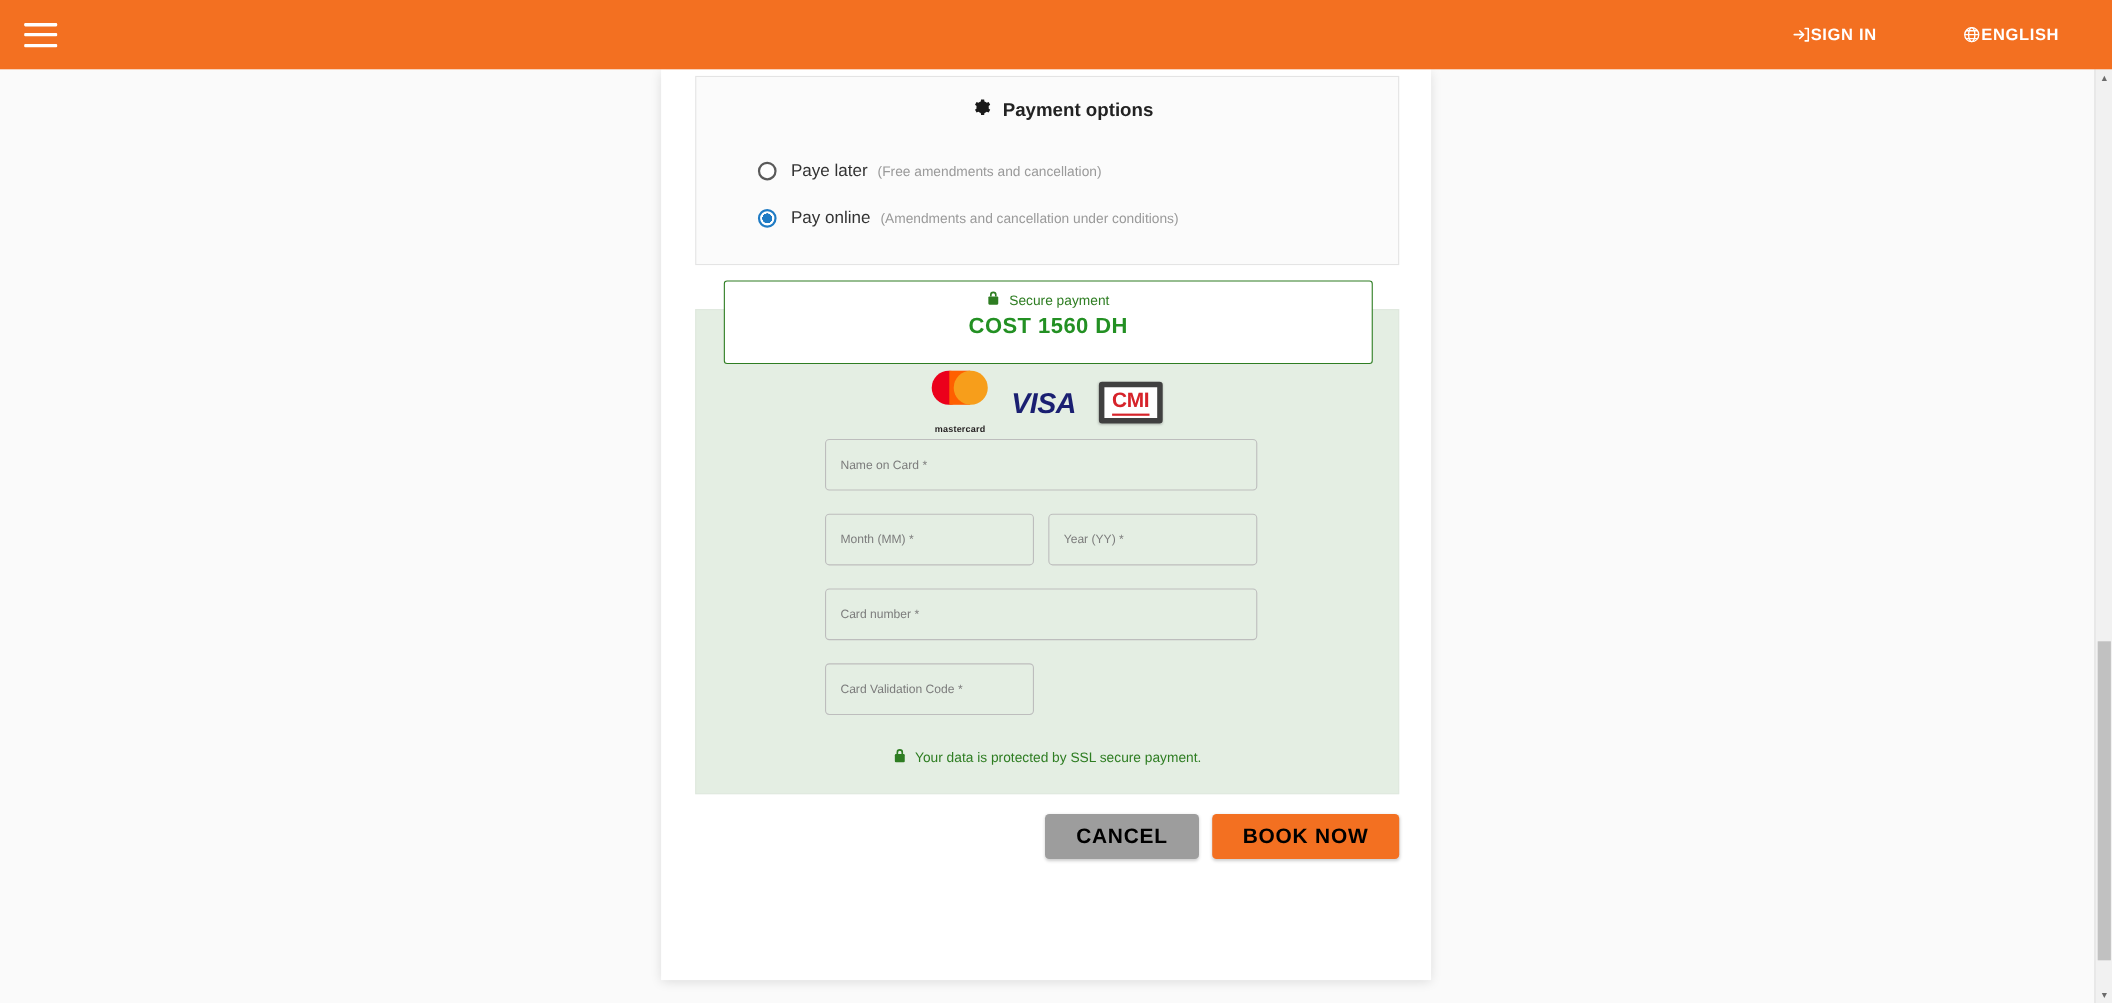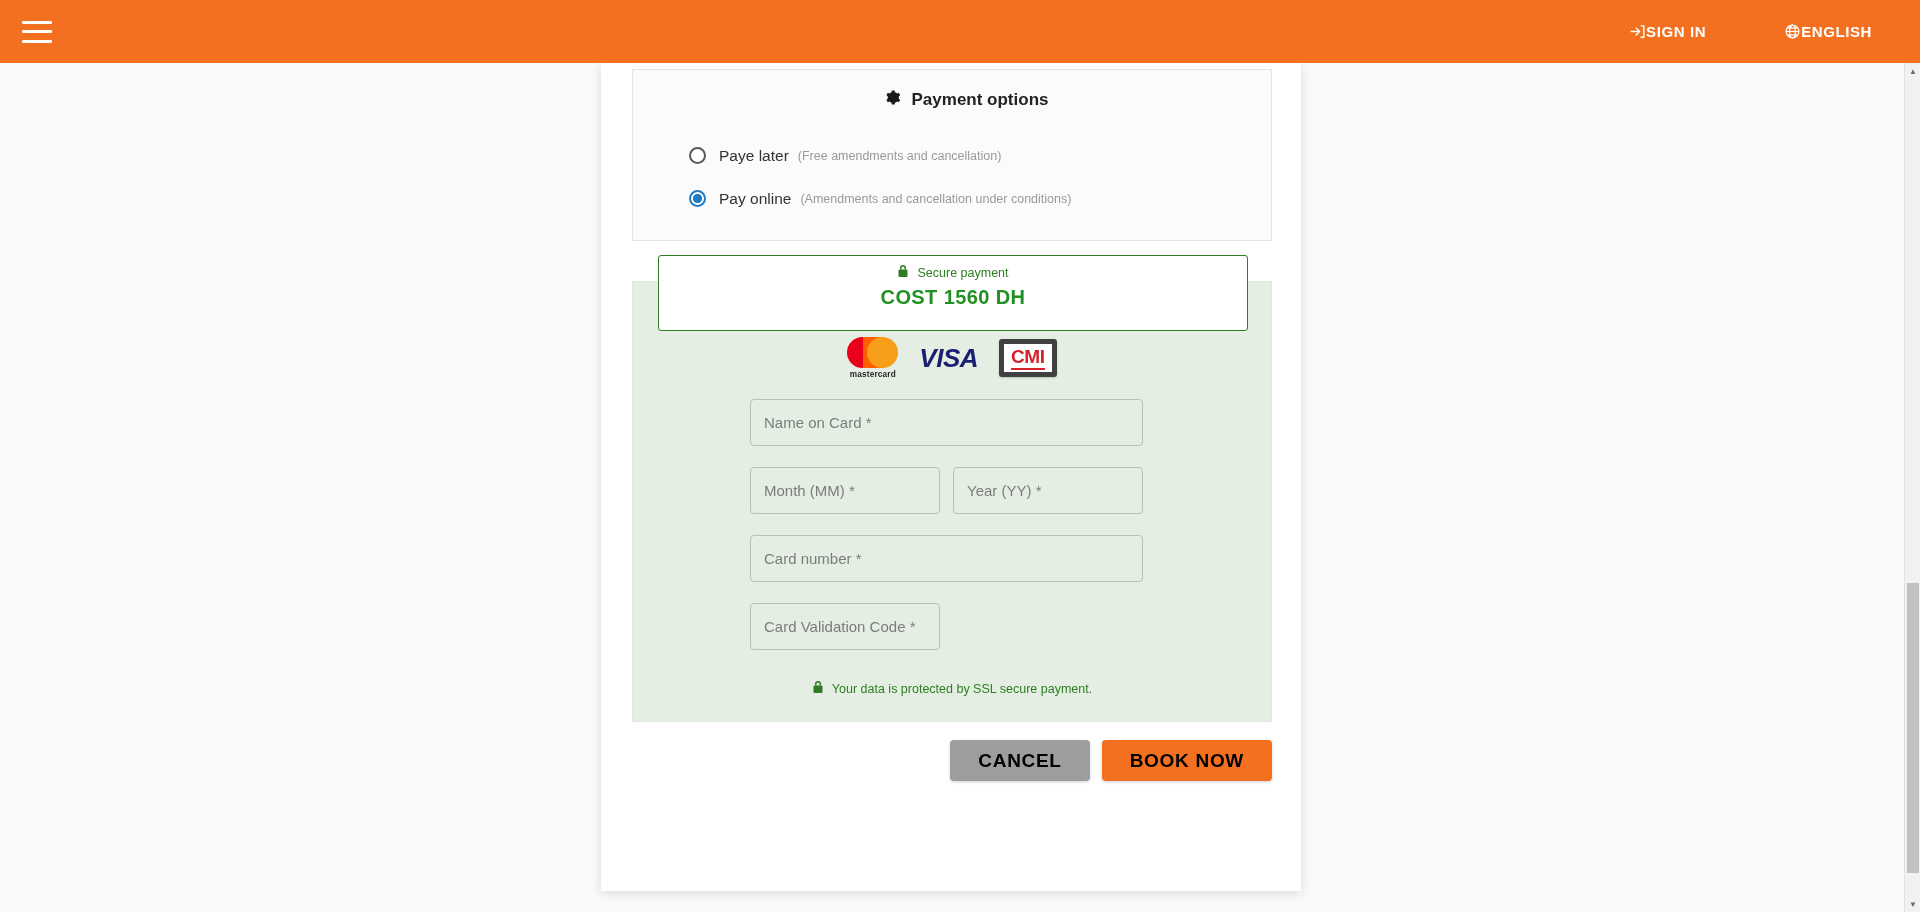--- a/index.html
+++ b/index.html
@@ -128,21 +128,21 @@
   .mc-circles i {
     position: absolute; top: 0; width: 31px; height: 31px;
     border-radius: 50%; display: block;
   }
   .mc-red   { left: 0;  background: #EB001B; }
   .mc-yel   { right: 0; background: #F79E1B; }
   .mc-mid   { left: 16px; width: 19px !important; height: 31px;
               border-radius: 0 !important; background: #FF5F00; }
   .mc-text {
     font-size: 8.2px; color: #231f20; letter-spacing: .2px;
-    margin-top: 2px; font-weight: bold;
+    margin-top: 18px; font-weight: bold;
   }
   .visa {
     color: #1A1F71; font-style: italic; font-weight: bold;
     font-size: 26px; letter-spacing: -.5px;
     font-family: "Liberation Sans", sans-serif;
   }
   .cmi {
     background: #ffffff; border: 5px solid #404040; border-radius: 3px;
     padding: 3px 7px 2px 7px;
     display: flex; flex-direction: column; align-items: center;
@@ -154,21 +154,21 @@
   }
   .cmi-bar { width: 100%; height: 2px; background: #D6232A; margin-top: 2px; }
 
   
   .fields { position: absolute; left: 117px; top: 117px; }
   .inp {
     background: transparent;
     border: 1px solid #bdbdbd;
     border-radius: 4px;
     height: 47px;
-    font-size: 15px;
+    font-size: 11px;
     color: #555;
     padding: 0 13px;
     outline: none;
     font-family: "Liberation Sans", sans-serif;
   }
   .inp::placeholder { color: #7c7c7c; }
   .inp.wide { width: 393px; }
   .inp.half { width: 190px; }
   .row-gap { margin-top: 21px; display: flex; gap: 13px; }
 

